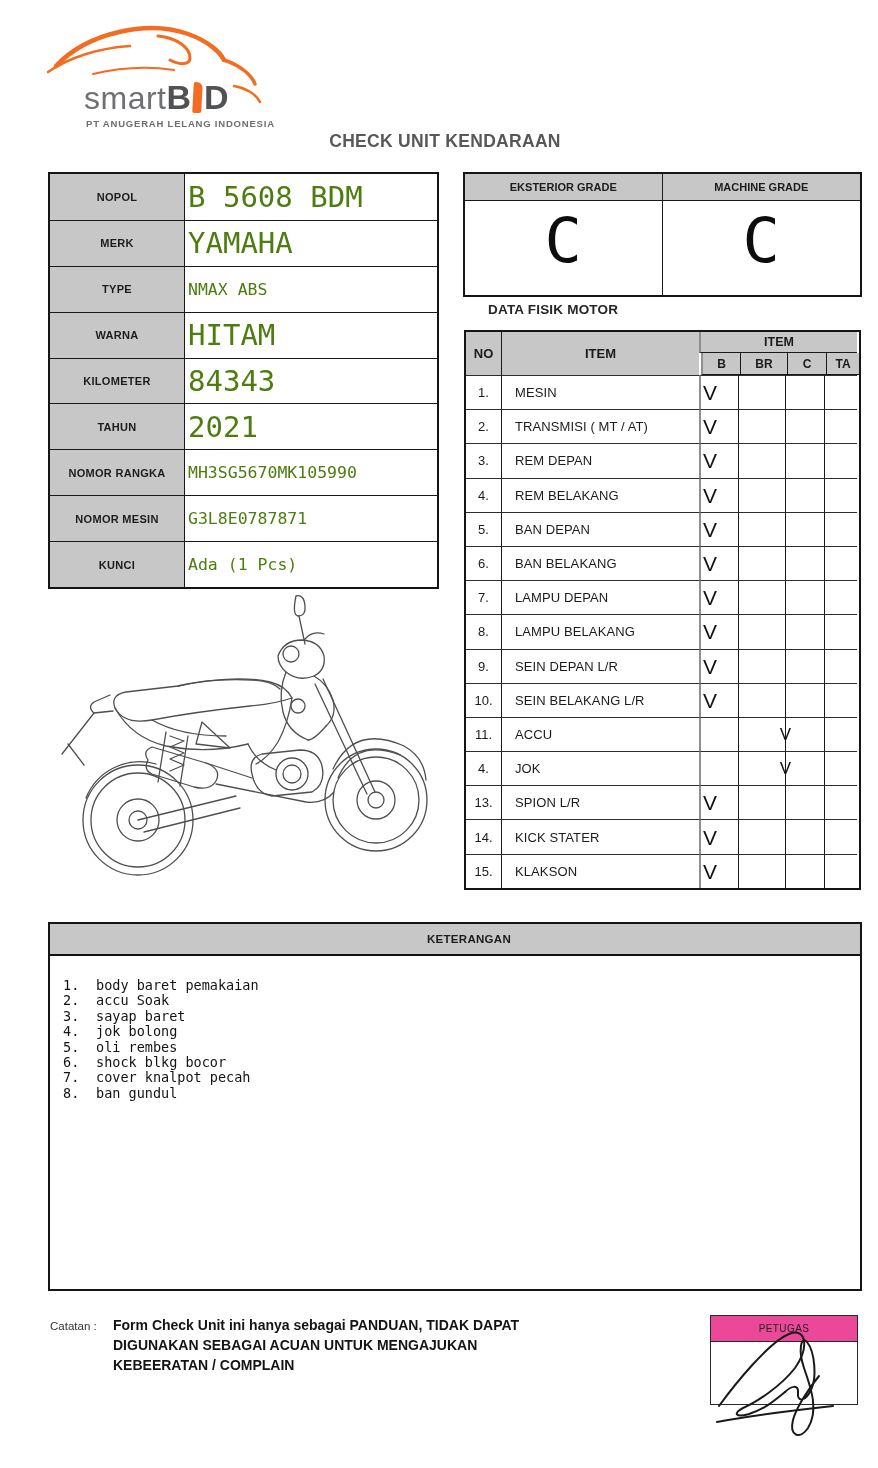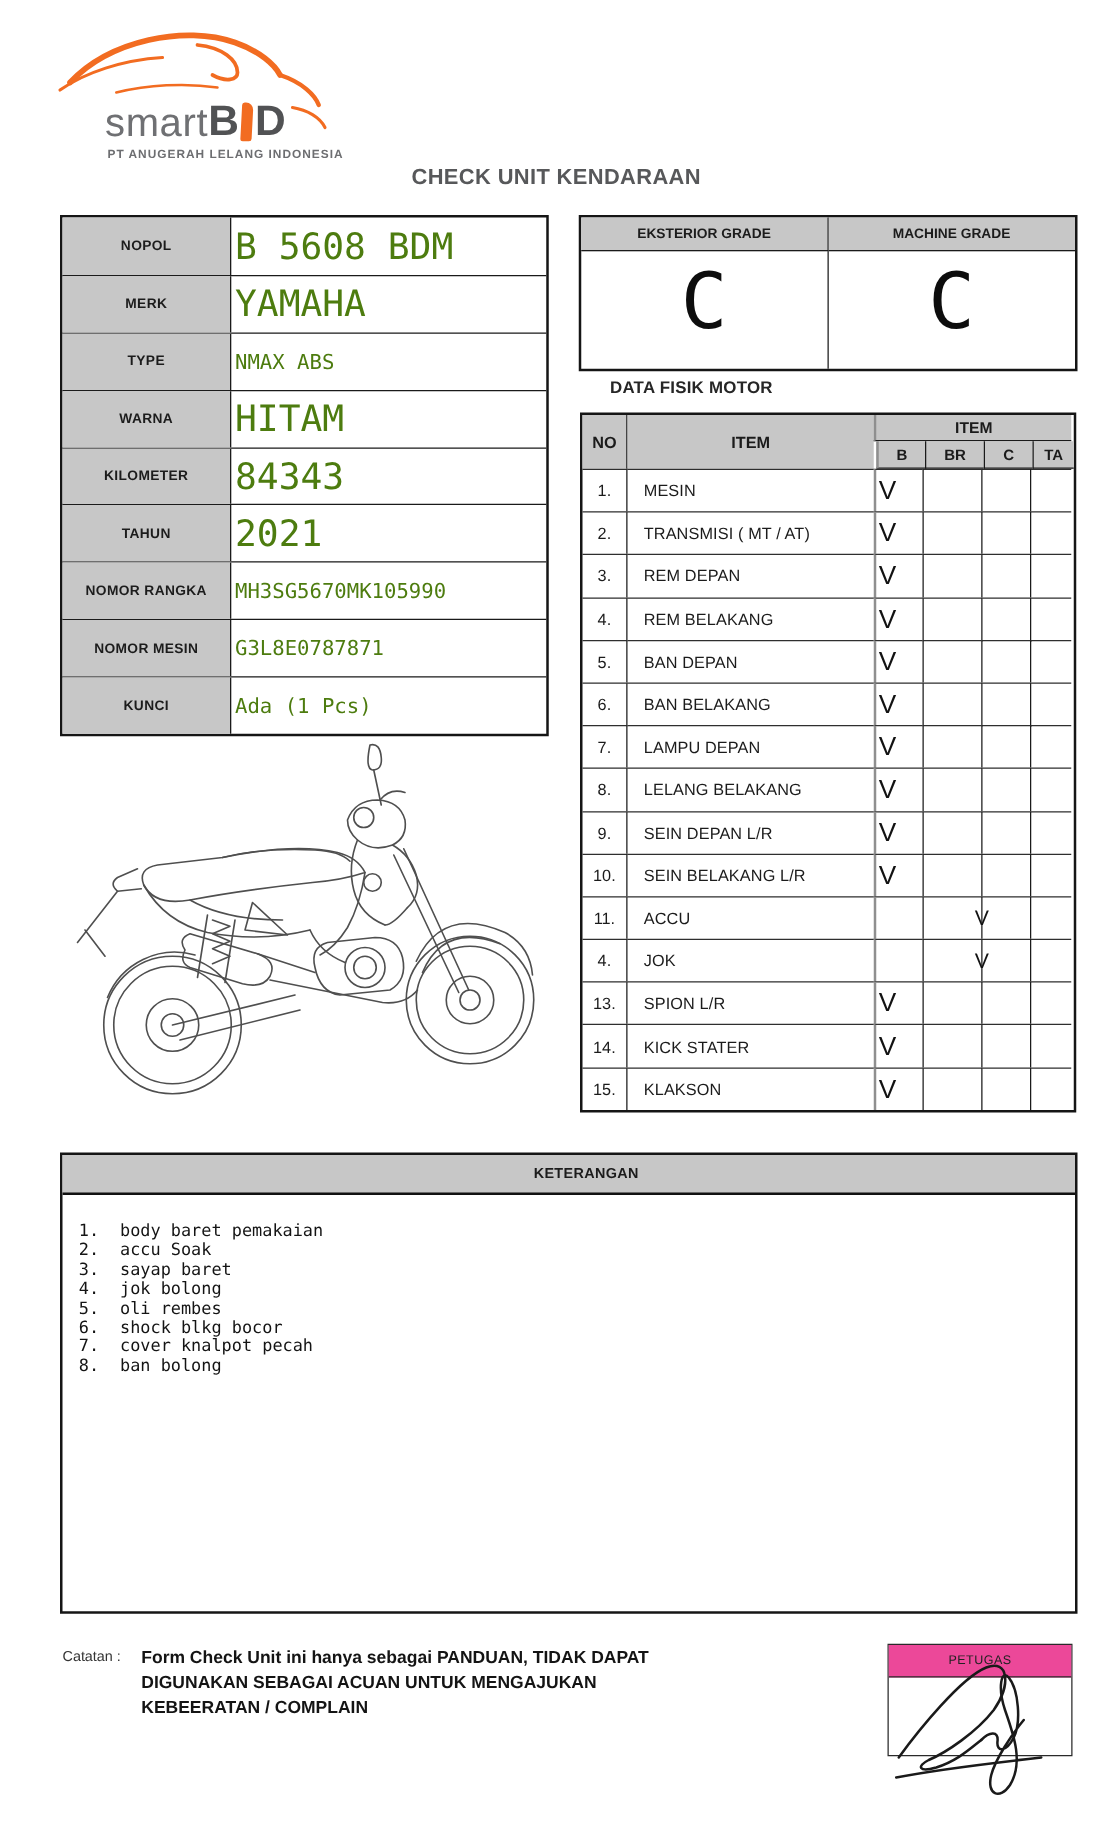--- a/index.html
+++ b/index.html
@@ -235,21 +235,21 @@
       <div class="frow">
         <div class="fcell fc-no">7.</div>
         <div class="fcell fc-item">LAMPU DEPAN</div>
         <div class="fcell fc-chk fc-b">V</div>
         <div class="fcell fc-chk"></div>
         <div class="fcell fc-chk"></div>
         <div class="fcell fc-chk"></div>
       </div>
       <div class="frow">
         <div class="fcell fc-no">8.</div>
-        <div class="fcell fc-item">LELANG BELAKANG</div>
+        <div class="fcell fc-item">LAMPU BELAKANG</div>
         <div class="fcell fc-chk fc-b">V</div>
         <div class="fcell fc-chk"></div>
         <div class="fcell fc-chk"></div>
         <div class="fcell fc-chk"></div>
       </div>
       <div class="frow">
         <div class="fcell fc-no">9.</div>
         <div class="fcell fc-item">SEIN DEPAN L/R</div>
         <div class="fcell fc-chk fc-b">V</div>
         <div class="fcell fc-chk"></div>
@@ -399,21 +399,21 @@
       <div class="ket-line">
         <span class="ket-num">6.</span>
         <span>shock blkg bocor</span>
       </div>
       <div class="ket-line">
         <span class="ket-num">7.</span>
         <span>cover knalpot pecah</span>
       </div>
       <div class="ket-line">
         <span class="ket-num">8.</span>
-        <span>ban bolong</span>
+        <span>ban gundul</span>
       </div>
     </div>
   </div>
 
   <div class="catatan-label">Catatan :</div>
   <div class="catatan-text">
     <div>Form Check Unit ini hanya sebagai PANDUAN, TIDAK DAPAT</div>
     <div>DIGUNAKAN SEBAGAI ACUAN UNTUK MENGAJUKAN</div>
     <div>KEBEERATAN / COMPLAIN</div>
   </div>

